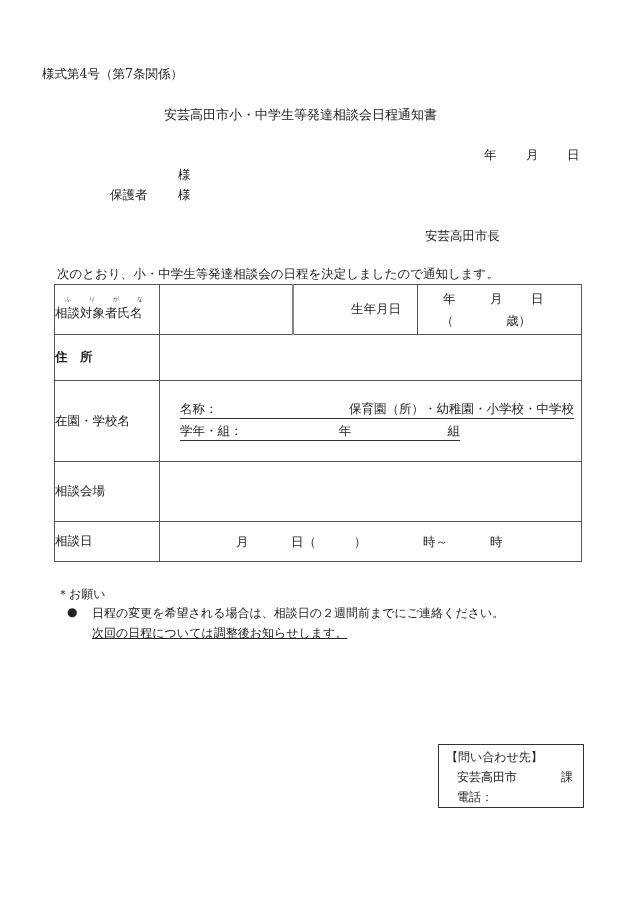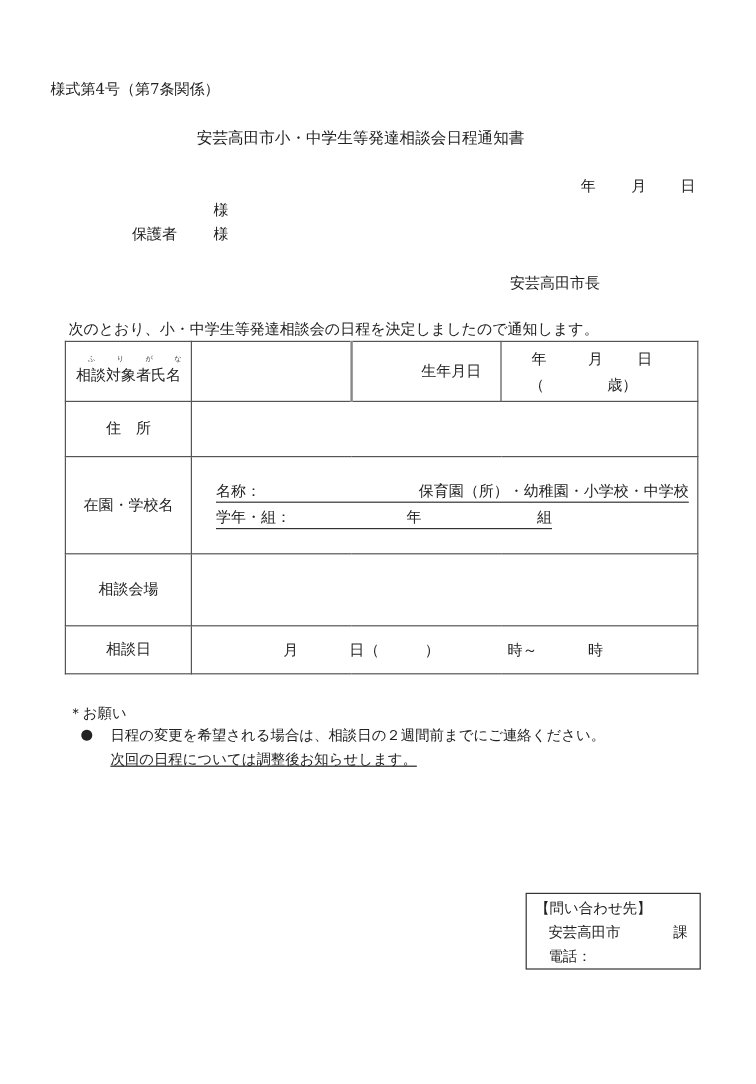--- a/index.html
+++ b/index.html
@@ -1,20 +1,20 @@
 <!DOCTYPE html>
 <html><head>
 <meta charset="utf-8">
 <style>
   html, body { margin:0; padding:0; background:#ffffff; }
   body { width:630px; height:903px; position:relative; font-family:"DejaVu Serif","Liberation Serif",serif; color:#222; font-size:12.5px; overflow:hidden; }
   .abs { position:absolute; white-space:nowrap; }
   table.form { position:absolute; left:54px; top:284px; border-collapse:collapse; width:528px; }
   table.form td { border:1px solid #555; padding:0; vertical-align:middle; font-size:12.5px; }
-  .lbl { text-align:center; width:104px; }
+  .lbl { width:104px; }
   .furi { position:relative; display:inline-block; padding-top:8px; }
   .furi .rb { position:absolute; top:-2px; font-size:6px; color:#444; }
   .ul { border-bottom:1px solid #333; display:flex; justify-content:space-between; }
   .inq { position:absolute; left:438px; top:744px; width:146px; height:64px; border:1px solid #333; box-sizing:border-box; font-size:12px; }
 </style>
 </head>
 <body>
 
 <div class="abs" style="left:42px;top:66px;">様式第4号（第7条関係）</div>
 <div class="abs" style="left:164px;top:106px;font-size:13px;">安芸高田市小・中学生等発達相談会日程通知書</div>
@@ -51,21 +51,21 @@
     <td>
       <div style="position:relative;height:48px;">
         <span class="abs" style="left:25px;top:5px;">年</span>
         <span class="abs" style="left:72px;top:5px;">月</span>
         <span class="abs" style="left:113px;top:5px;">日</span>
         <span class="abs" style="left:23px;top:27px;">（</span>
         <span class="abs" style="left:88px;top:27px;">歳）</span>
       </div>
     </td>
   </tr>
-  <tr style="height:46px;">
+  <tr style="height:46px;font-weight:bold;">
     <td class="lbl">住　所</td>
     <td colspan="3"></td>
   </tr>
   <tr style="height:81px;">
     <td class="lbl">在園・学校名</td>
     <td colspan="3">
       <div style="padding:0 7px 0 20px;">
         <div class="ul" style="margin-bottom:4px;">
           <span>名称：</span>
           <span>保育園（所）・幼稚園・小学校・中学校</span>

